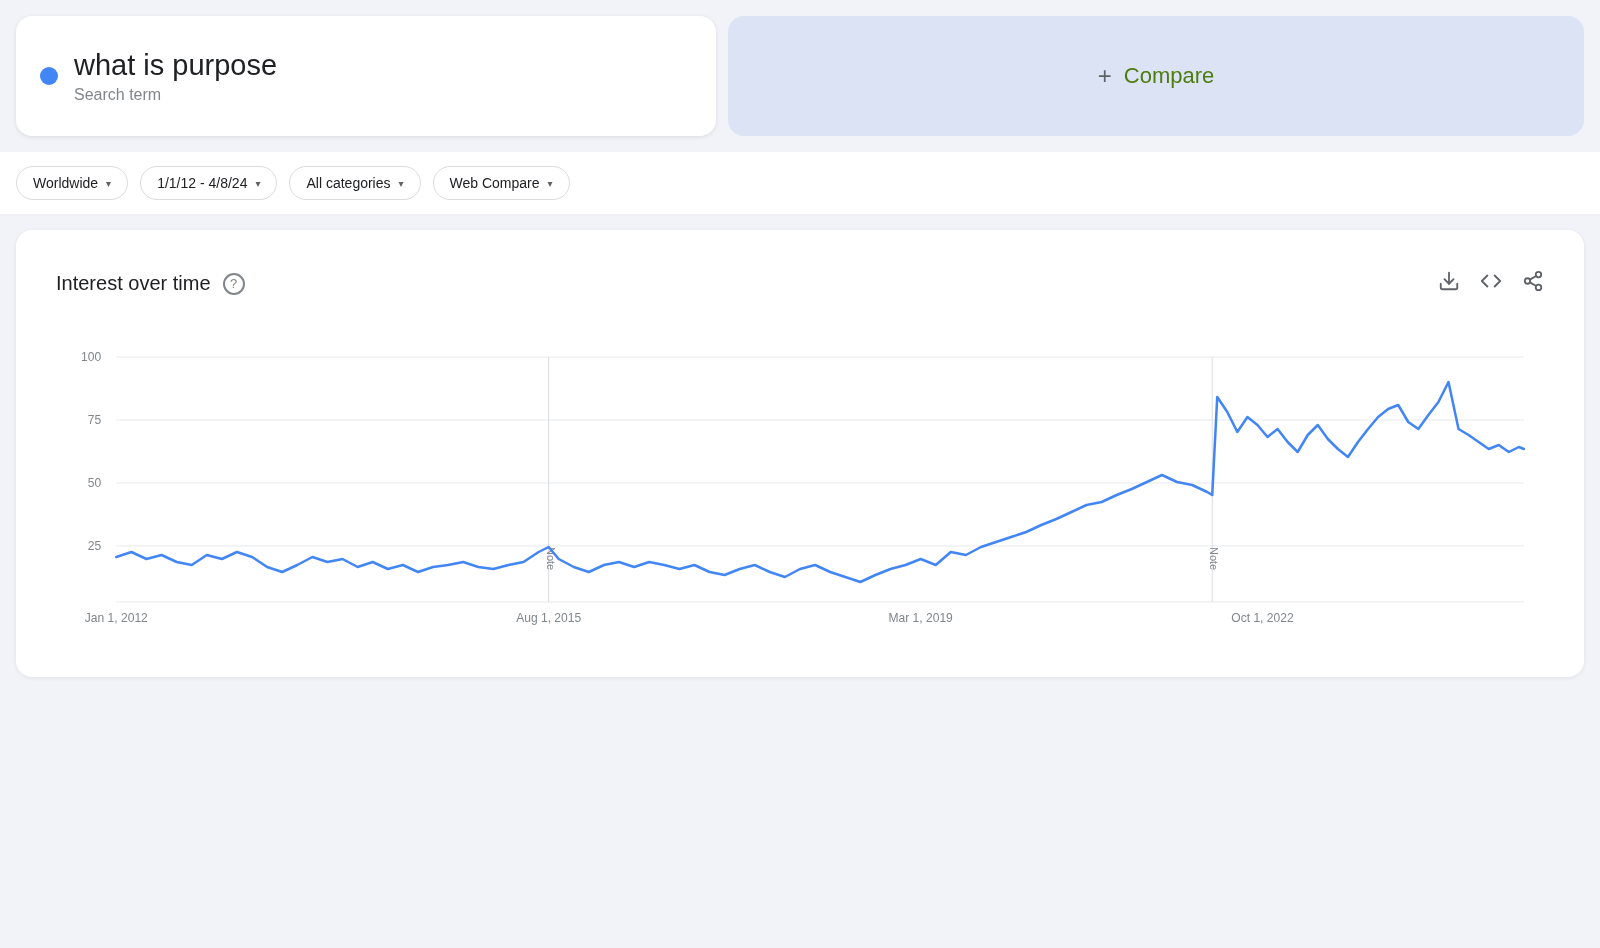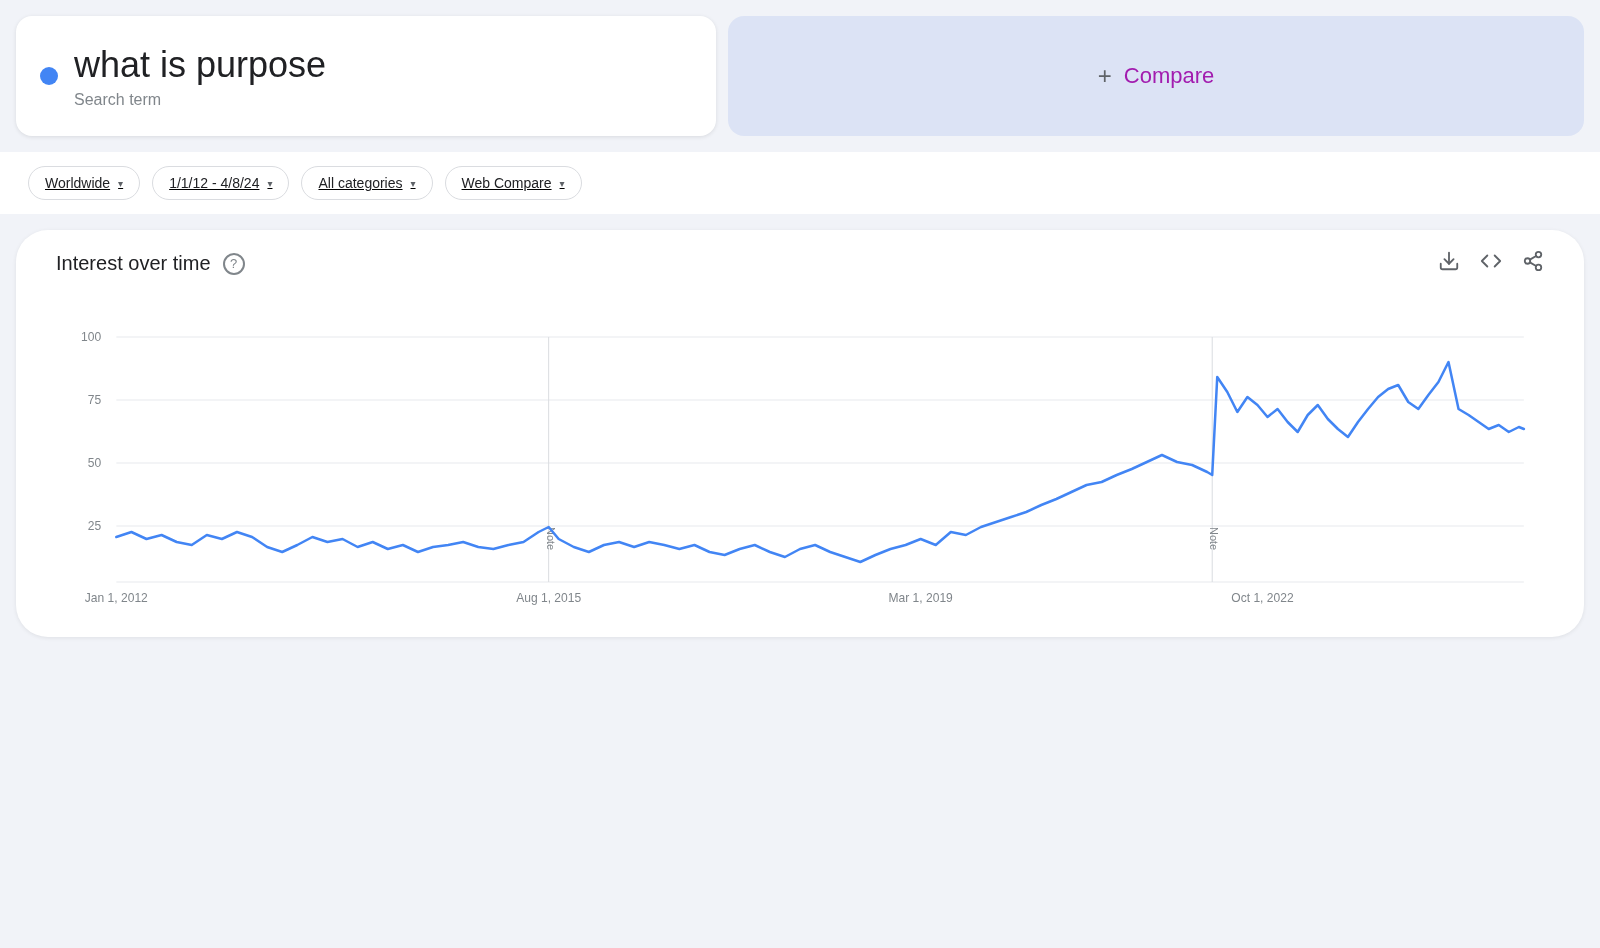--- a/index.html
+++ b/index.html
@@ -36,21 +36,21 @@
       background: #4285f4;
       flex-shrink: 0;
     }
 
     .search-term-text {
       display: flex;
       flex-direction: column;
     }
 
     .search-term-title {
-      font-size: 36px;
+      font-size: 29px;
       font-weight: 400;
       color: #202124;
       line-height: 1.2;
     }
 
     .search-term-sub {
       font-size: 16px;
       color: #80868b;
       margin-top: 4px;
     }
@@ -67,33 +67,32 @@
       min-height: 120px;
     }
 
     .compare-plus {
       font-size: 24px;
       color: #5f6368;
     }
 
     .compare-label {
       font-size: 22px;
-      color: #a21caf;
+      color: #4d7c0f;
       font-weight: 400;
       text-align: center;
     }
 
     .filters-bar {
       background: #fff;
-      padding: 14px 28px;
+      padding: 14px 16px;
       display: flex;
       gap: 12px;
       align-items: flex-end;
       margin: 0 0 8px 0;
-      text-decoration: underline;
     }
 
     .filter-dropdown {
       display: flex;
       align-items: center;
       gap: 8px;
       border: 1px solid #dadce0;
       border-radius: 24px;
       padding: 8px 16px;
       cursor: pointer;
@@ -107,22 +106,22 @@
       color: #5f6368;
     }
 
     .main-content {
       background: #f1f3f8;
       padding: 8px 16px 16px 16px;
     }
 
     .chart-card {
       background: #fff;
-      border-radius: 32px;
-      padding: 20px 40px;
+      border-radius: 16px;
+      padding: 40px 40px;
       box-shadow: 0 1px 4px rgba(0,0,0,0.08);
     }
 
     .chart-header {
       display: flex;
       justify-content: space-between;
       align-items: center;
       margin-bottom: 40px;
     }
 

